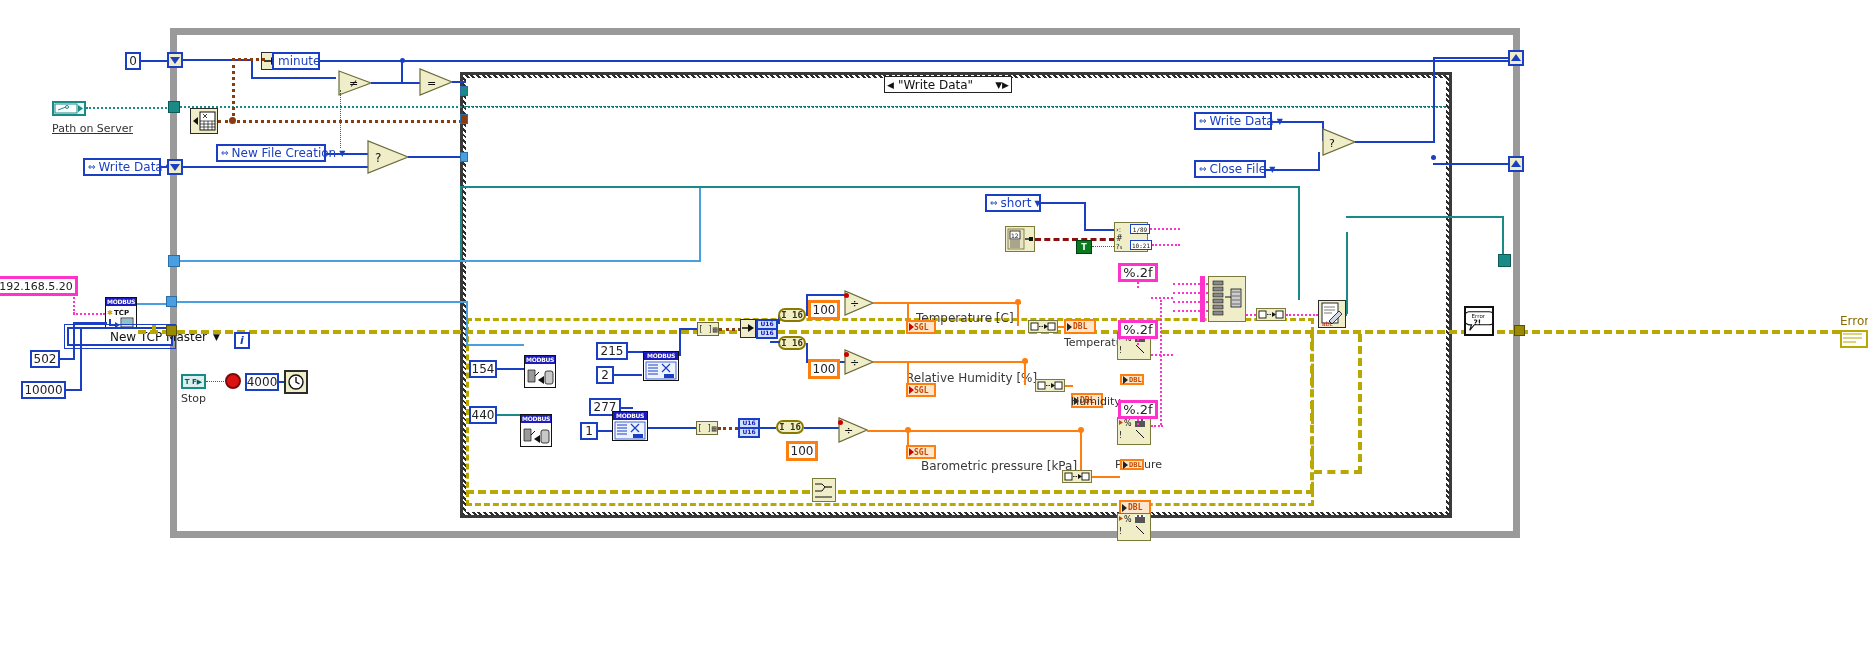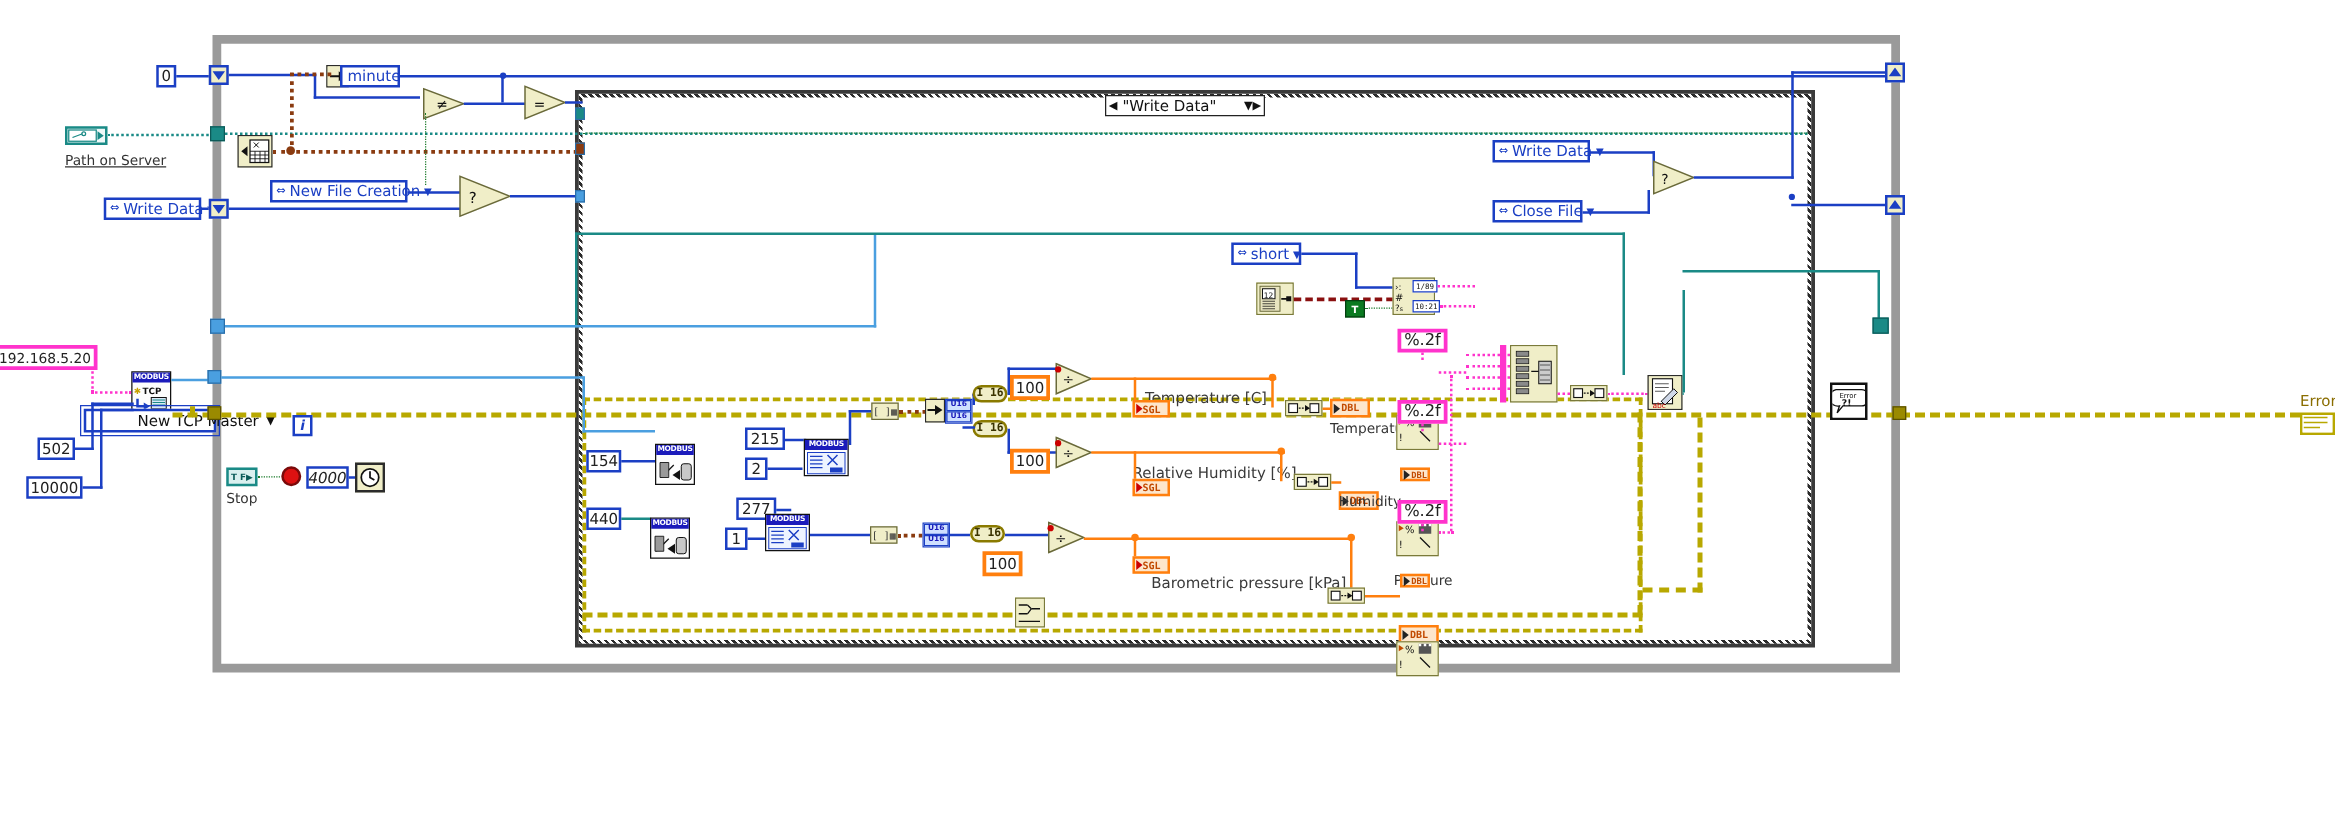--- a/index.html
+++ b/index.html
@@ -308,21 +308,21 @@
     <span style="font-style:italic;font-weight:bold;font-size:11px;">i</span>
   </div>
 
   <div class="abs stop-ctl" style="left:181px;top:374px;width:25px;height:15px;">
     <span>T F▶</span>
   </div>
   <div class="abs label-txt" style="left:181px;top:392px;">Stop</div>
   <div class="abs w-green-dot" style="left:206px;top:381px;width:18px;"></div>
   <div class="abs led" style="left:225px;top:373px;width:16px;height:16px;"></div>
 
-  <div class="abs const-blue" style="left:245px;top:373px;width:34px;height:18px;font-style:italic;">
+  <div class="abs const-blue" style="left:245px;top:373px;width:34px;height:18px;">
     <span>4000</span>
   </div>
   <div class="abs w w-blue" style="left:279px;top:381px;width:6px;height:2px;"></div>
   <div class="abs clock-ico" style="left:284px;top:370px;width:24px;height:24px;">
     <svg width="20" height="20" viewBox="0 0 20 20" style="display:block">
       <rect x="0" y="0" width="20" height="20" fill="#f0eec8"></rect>
       <circle cx="10" cy="10" r="7" fill="#fff" stroke="#111" stroke-width="1.4"></circle>
       <path d="M10 5 V10 L13.5 12" stroke="#111" stroke-width="1.4" fill="none"></path>
     </svg>
   </div>

